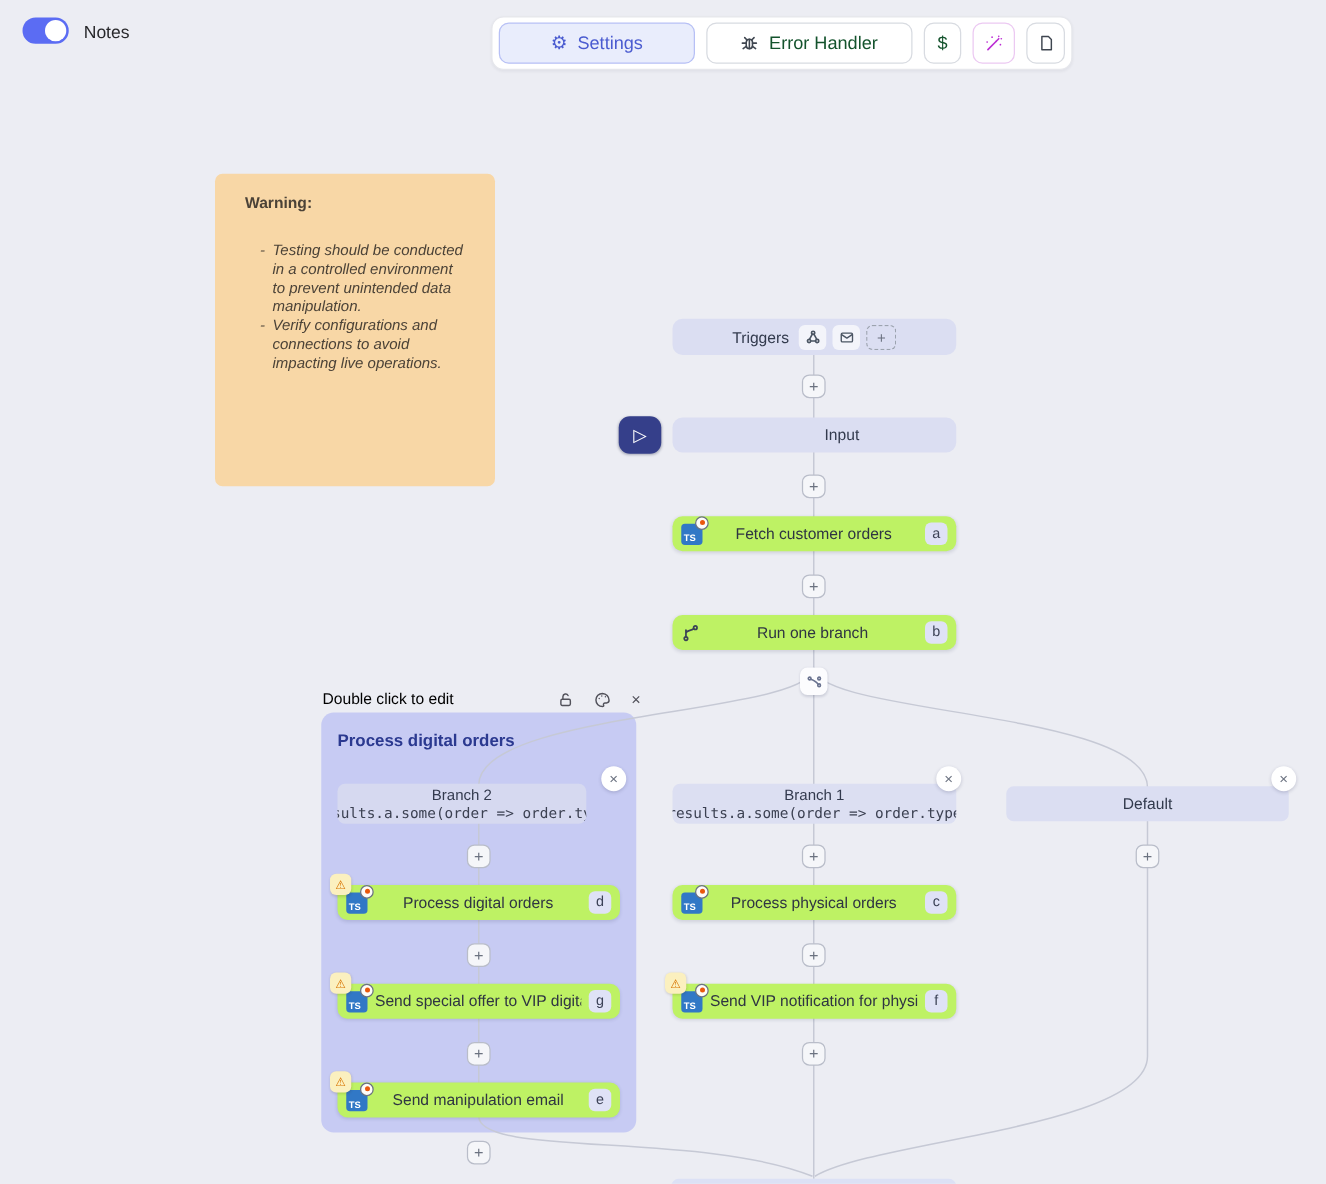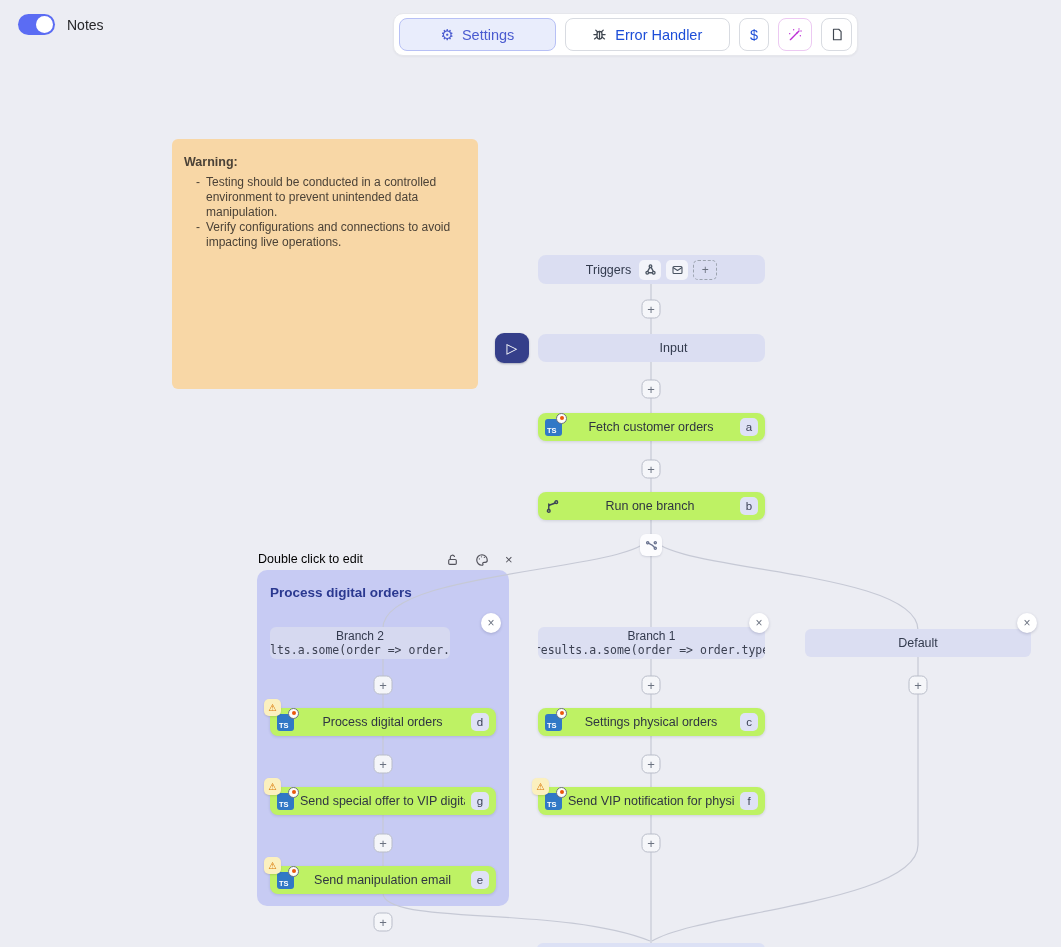--- a/index.html
+++ b/index.html
@@ -10,33 +10,33 @@
   
   .notes-wrap { left:18px; top:14px; display:flex; align-items:center; gap:12px; z-index:5; }
   .toggle { width:37px; height:21px; border-radius:11px; background:#5b6cf3; position:relative; cursor:pointer; }
   .toggle .knob { position:absolute; right:2px; top:2px; width:17px; height:17px; border-radius:50%; background:#fff; }
   .notes-label { font-size:14px; color:#27272a; }
 
   .toolbar { left:393px; top:13px; width:465px; height:43px; background:#fff; border:1px solid #e6e7ec;
              border-radius:10px; display:flex; align-items:center; padding:0 5px; gap:9px; z-index:5;
              box-shadow:0 1px 2px rgba(30,35,60,.05); }
   .tb-btn { height:33px; border-radius:8px; border:1px solid #d8dbe1; background:#fff; display:flex;
-            align-items:center; justify-content:center; gap:8px; font-size:14.5px; color:#1d4ed8; cursor:pointer; }
+            align-items:center; justify-content:center; gap:8px; font-size:14.5px; color:#14532d; cursor:pointer; }
   .tb-settings { width:158px; background:#e9edfc; border-color:#b7c0f5; color:#4a5bd0; font-weight:500; }
   .tb-error { width:166px; }
   .tb-sm { width:31px; }
   .tb-wand { width:34px; border-color:#ecc9f2; }
   .gear-glyph { font-size:15px; line-height:1; }
 
   
-  .note { left:172px; top:139px; width:306px; height:250px; background:#f8d7a6; border-radius:6px;
-          padding:15px 12px; color:#4b4237; z-index:2; }
+  .note { left:172px; top:139px; width:224px; height:250px; background:#f8d7a6; border-radius:6px;
+          padding:15px 24px; color:#4b4237; z-index:2; }
   .note .t1 { font-size:12.5px; font-weight:bold; line-height:16px; }
   .note .t2 { font-size:12.5px; font-weight:bold; line-height:15.5px; margin-bottom:6px; }
-  .note ul { list-style:none; margin-top:5px; padding-left:22px; }
+  .note ul { list-style:none; margin-top:23px; padding-left:22px;font-style:italic; }
   .note li { font-size:12px; line-height:15px; position:relative; margin-bottom:0px; }
   .note li::before { content:"-"; position:absolute; left:-10px; }
   .warn-emoji { color:#d97706; }
 
   
   svg.wires { left:0; top:0; z-index:1; pointer-events:none; }
   .lavnode { background:#dbdef2; border-radius:8px; display:flex; align-items:center; justify-content:center;
              font-size:12.5px; color:#323a4d; z-index:2; }
   .wnode { background:#bef264; border-radius:8px; box-shadow:0 1px 3px rgba(35,40,80,.14); display:flex;
            align-items:center; padding:0 7px; gap:6px; z-index:2; }
@@ -229,21 +229,21 @@
   <span class="gt">
     <svg width="14" height="14" viewBox="0 0 24 24" fill="none" stroke="#52525b" stroke-width="2" stroke-linecap="round">
       <path d="M12 3 a9 9 0 1 0 0 18 c1.5 0 2-1 1.5-2 c-.7-1.6.3-3 2-3 h2 a3.5 3.5 0 0 0 3.5-3.5 A9.5 9.5 0 0 0 12 3 z"></path>
       <path d="M7.5 10 v0.1 M11 6.5 v0.1 M16 7.5 v0.1"></path>
     </svg>
   </span>
   <span class="gt" style="font-size:13px;">×</span>
 </div>
 <div class="abs group-title">Process digital orders</div>
 
-<div class="abs branchnode" style="left:270px; top:627px; width:180px; height:32px; background:#d6d9f0;">
+<div class="abs branchnode" style="left:270px; top:627px; width:199px; height:32px; background:#d6d9f0;">
   <div class="bt">Branch 2</div>
   <div class="bc">results.a.some(order =&gt; order.type</div>
 </div>
 <div class="abs xclose" style="left:481px; top:613px;">×</div>
 
 <div class="abs branchnode" style="left:538px; top:627px; width:227px; height:32px; background:#dcdff2;">
   <div class="bt">Branch 1</div>
   <div class="bc">results.a.some(order =&gt; order.type</div>
 </div>
 <div class="abs xclose" style="left:749px; top:613px;">×</div>
@@ -274,21 +274,21 @@
   <span class="warnchip">⚠</span>
   <span class="tsicon">TS<span class="minibadge"></span></span>
   <span class="lbl">Send manipulation email</span>
   <span class="badge">e</span>
 </div>
 <div class="abs plusbtn" style="left:383px; top:922px;">+</div>
 
 <div class="abs plusbtn" style="left:651px; top:685px;">+</div>
 <div class="abs wnode" style="left:538px; top:708px; width:227px; height:28px;">
   <span class="tsicon">TS<span class="minibadge"></span></span>
-  <span class="lbl">Settings physical orders</span>
+  <span class="lbl">Process physical orders</span>
   <span class="badge">c</span>
 </div>
 
 <div class="abs plusbtn" style="left:651px; top:764px;">+</div>
 <div class="abs wnode" style="left:538px; top:787px; width:227px; height:28px;">
   <span class="warnchip">⚠</span>
   <span class="tsicon">TS<span class="minibadge"></span></span>
   <span class="lbl">Send VIP notification for physical...</span>
   <span class="badge">f</span>
 </div>

